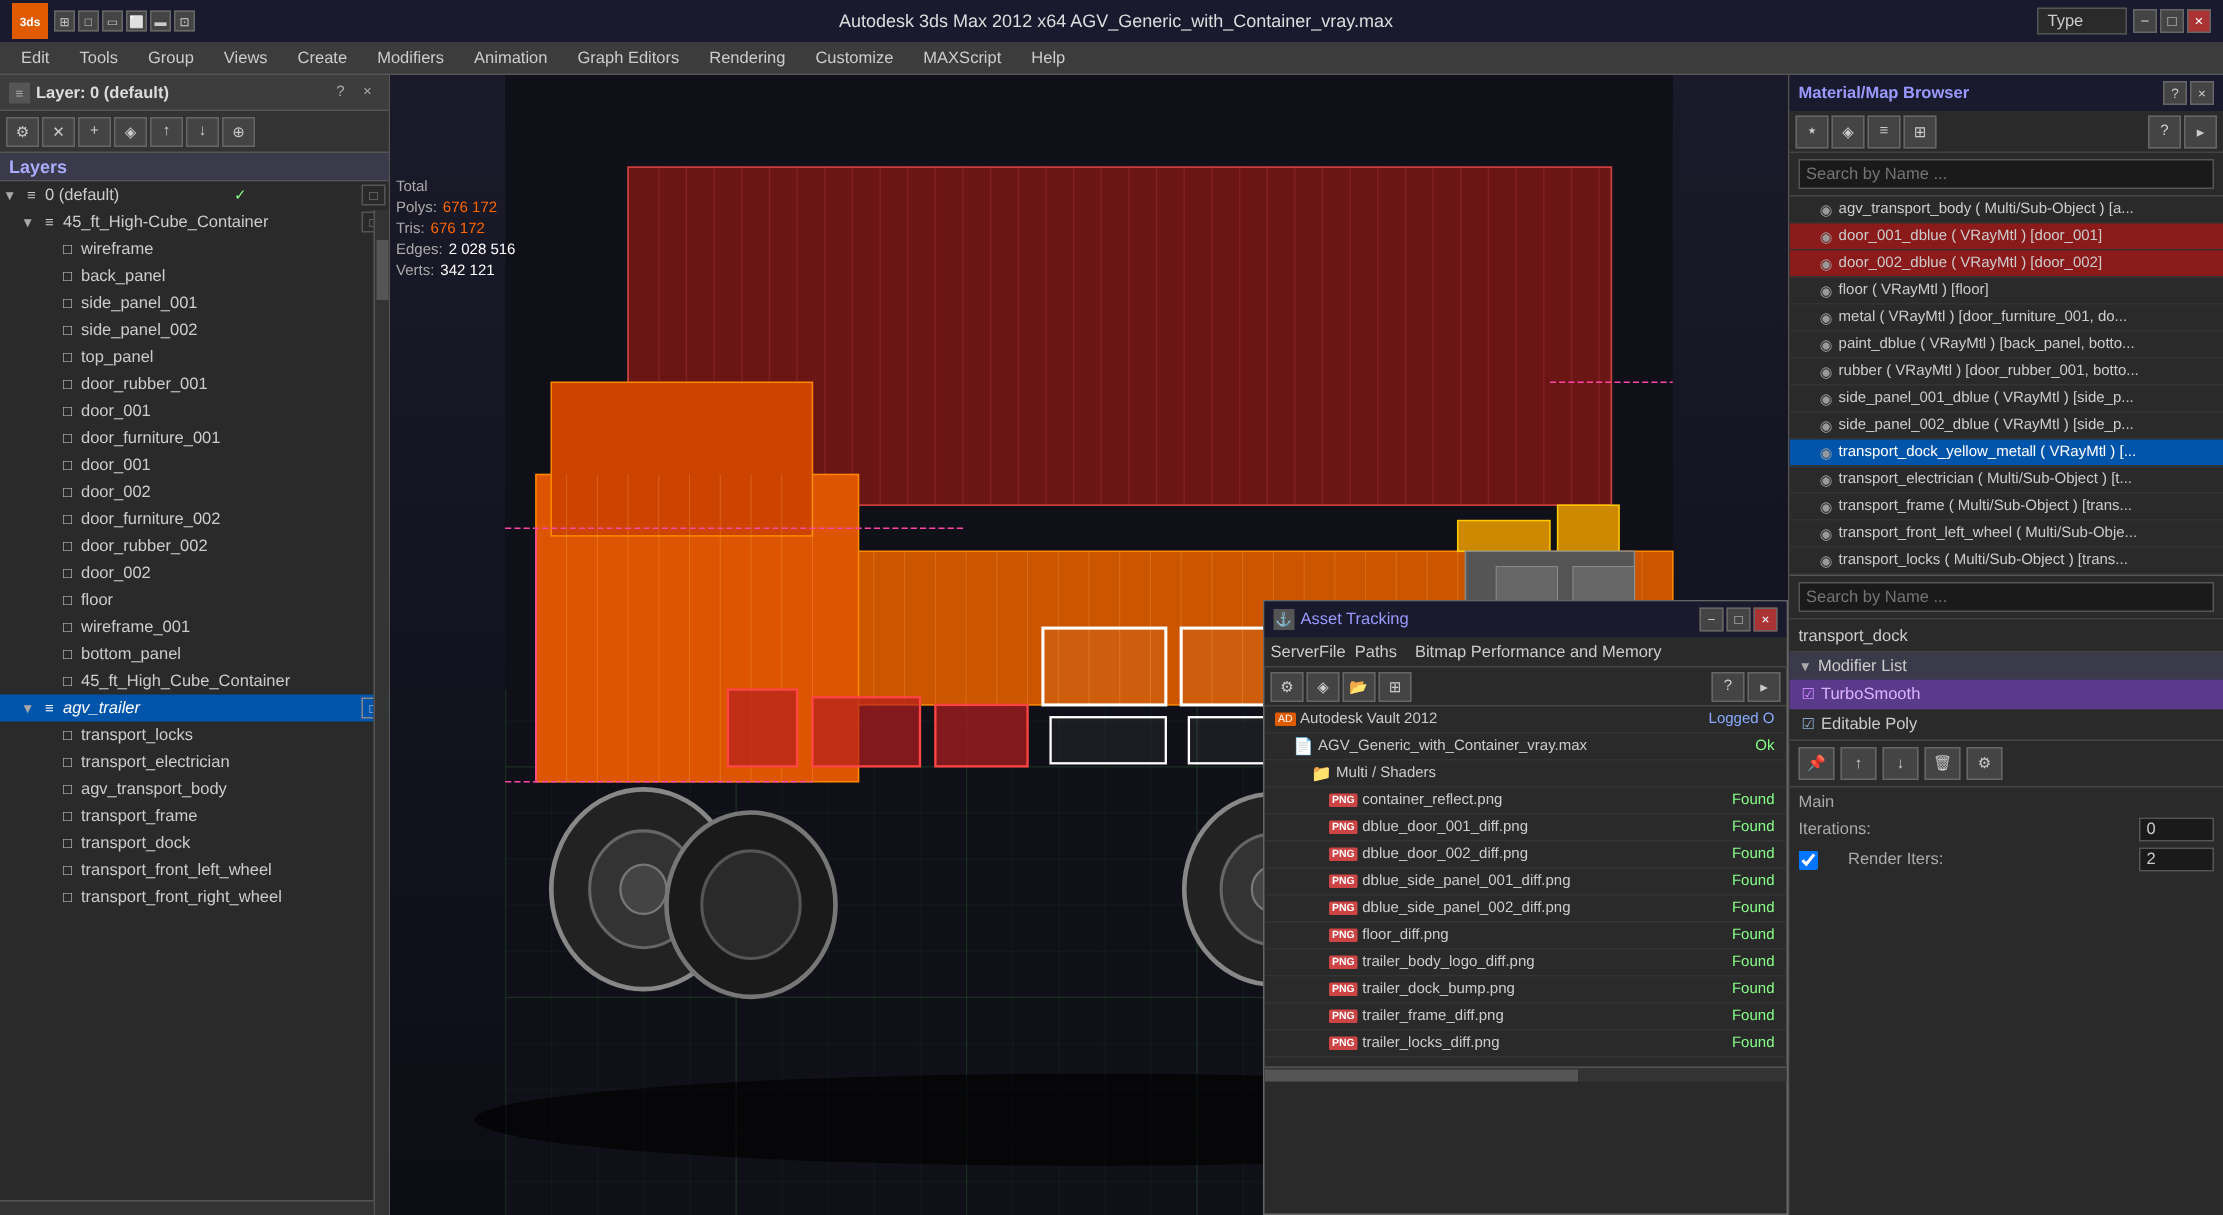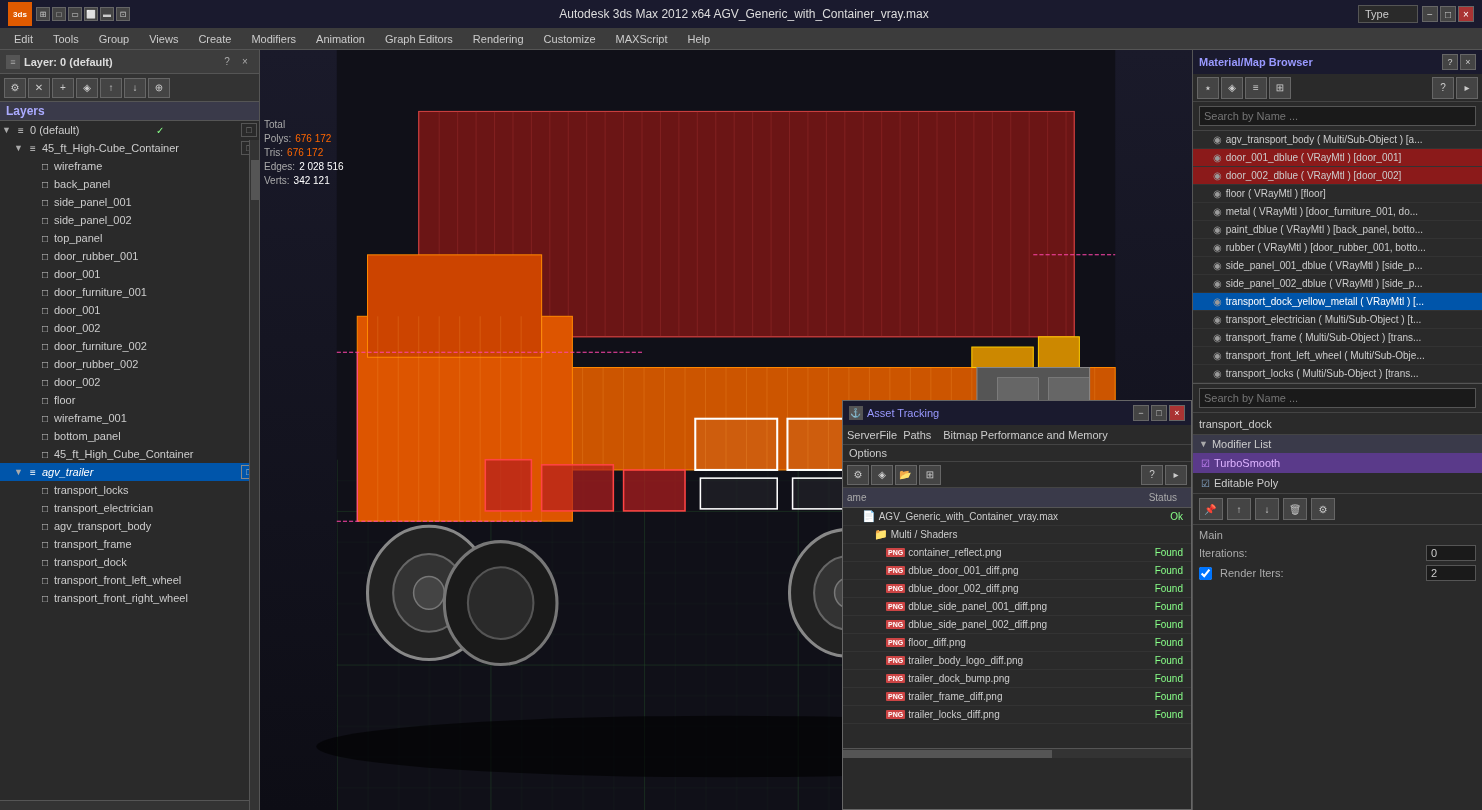--- a/index.html
+++ b/index.html
@@ -162,21 +162,21 @@
 
     .mod-toolbar {
       display: flex; padding: 4px 6px; gap: 4px; border-top: 1px solid #444; border-bottom: 1px solid #444;
     }
     .mod-tb-btn { width: 24px; height: 22px; background: #444; border: 1px solid #666; font-size: 10px; display: flex; align-items: center; justify-content: center; cursor: pointer; color: #ccc; }
 
     .mod-properties { padding: 4px 6px; font-size: 11px; }
     .prop-row { display: flex; align-items: center; justify-content: space-between; margin-bottom: 4px; }
     .prop-label { color: #aaa; text-align: right; }
     .prop-value { background: #1a1a1a; border: 1px solid #555; color: #ccc; width: 50px; padding: 1px 4px; font-size: 11px; }
-    .prop-check { display: flex; align-items: center; gap: 8px; }
+    .prop-check { display: flex; align-items: center; gap: 20px; }
 
     
     #asset-tracking {
       position: absolute; bottom: 0; right: 0; width: 350px; height: 410px;
       background: #2a2a2a; border: 1px solid #666; z-index: 20;
     }
     .at-header {
       background: #1a1a2e; height: 24px; display: flex; align-items: center;
       padding: 0 6px; justify-content: space-between;
     }
@@ -830,39 +830,41 @@
       <div style="width:16px;height:16px;border:1px solid #666;background:#aa3333;display:flex;align-items:center;justify-content:center;font-size:9px;cursor:pointer;color:#fff;">×</div>
     </div>
   </div>
 
   <div class="at-menubar">
     <span class="at-mi">Server</span>
     <span class="at-mi">File</span>
     <span class="at-mi" style="font-size:11px;color:#ccc;padding:0 6px;cursor:pointer;">Paths</span>
     <span class="at-mi" style="font-size:11px;color:#ccc;padding:0 6px;cursor:pointer;">Bitmap Performance and Memory</span>
   </div>
-  <div style="padding:2px 6px;background:#2a2a2a;border-bottom:1px solid #444;font-size:11px;color:#ccc;cursor:pointer;">Options</div>
 
   <div class="at-toolbar">
     <div class="at-tb-btn">⚙</div>
     <div class="at-tb-btn">◈</div>
     <div class="at-tb-btn">📂</div>
     <div class="at-tb-btn">⊞</div>
     <div style="flex:1;"></div>
     <div class="at-tb-btn">?</div>
     <div class="at-tb-btn">▸</div>
   </div>
 
-  <div class="at-table-header">
-    <div class="at-col-name">ame</div>
-    <div class="at-col-status">Status</div>
-    <div style="width:10px;"></div>
-  </div>
 
   <div class="at-list-content" id="at-list-container" style="height:240px;overflow-y:scroll;">
+  <div class="at-row">
+    <div class="at-name">
+      <span style="display:inline-block;width:0px;"></span>
+      <span class="autodesk-icon">AD</span>
+      <span>Autodesk Vault 2012</span>
+    </div>
+    <span class="at-status status-logged">Logged O</span>
+  </div>
       <div class="at-row">
     <div class="at-name">
       <span style="display:inline-block;width:12px;"></span>
       <span class="file-icon">📄</span>
       <span>AGV_Generic_with_Container_vray.max</span>
     </div>
     <span class="at-status status-ok">Ok</span>
   </div>
       <div class="at-row">
     <div class="at-name">

